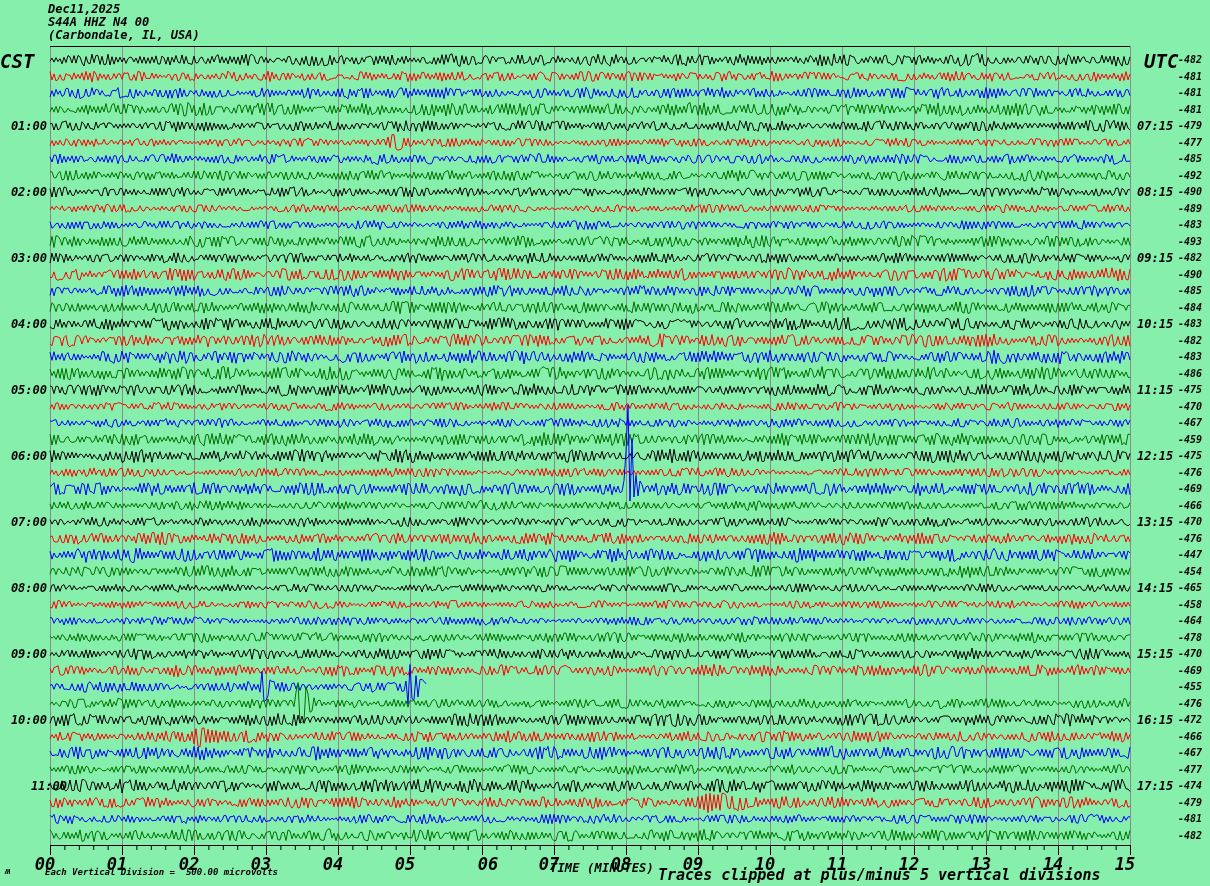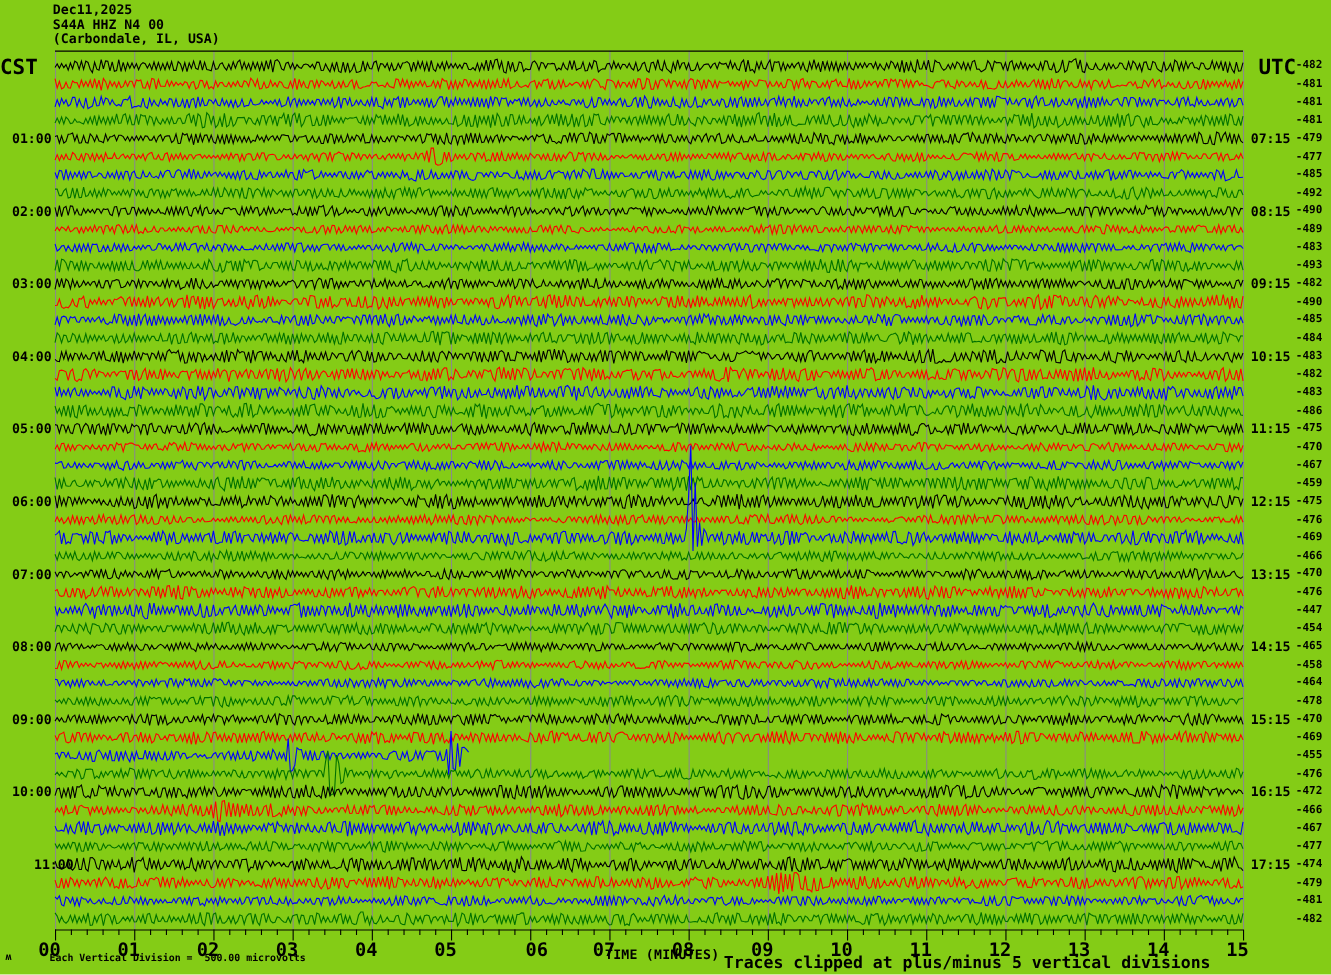--- a/index.html
+++ b/index.html
@@ -1,17 +1,17 @@
 <!DOCTYPE html>
 <html><head>
 <meta charset="utf-8">
 <style>
   html,body{margin:0;padding:0;background:#fff;}
-  .page{position:relative;width:1210px;height:886px;background:#84cc16;overflow:hidden;
-        font-family:"DejaVu Sans Mono","Liberation Mono",monospace;font-weight:bold;color:#000;}
+  .page{position:relative;width:1210px;height:886px;background:#86efac;overflow:hidden;
+        font-family:"DejaVu Sans Mono","Liberation Mono",monospace;font-weight:bold;color:#000;font-style:italic;}
   .abs{position:absolute;}
   .title-line{left:48px;font-size:12px;line-height:13px;white-space:pre;}
   .hdr{font-size:19px;}
   .hour-label{font-size:12px;width:47px;text-align:right;height:14px;line-height:14px;}
   .utc-label{font-size:12px;height:14px;line-height:14px;}
   .dc-value{font-size:10px;height:12px;line-height:12px;letter-spacing:0px;}
   .dc-hdr{font-size:8px;}
   .min-label{font-size:17px;width:40px;text-align:center;line-height:17px;}
   .xaxis-title{font-size:12px;letter-spacing:0.2px;}
   .note-small{font-size:9px;white-space:pre;}

